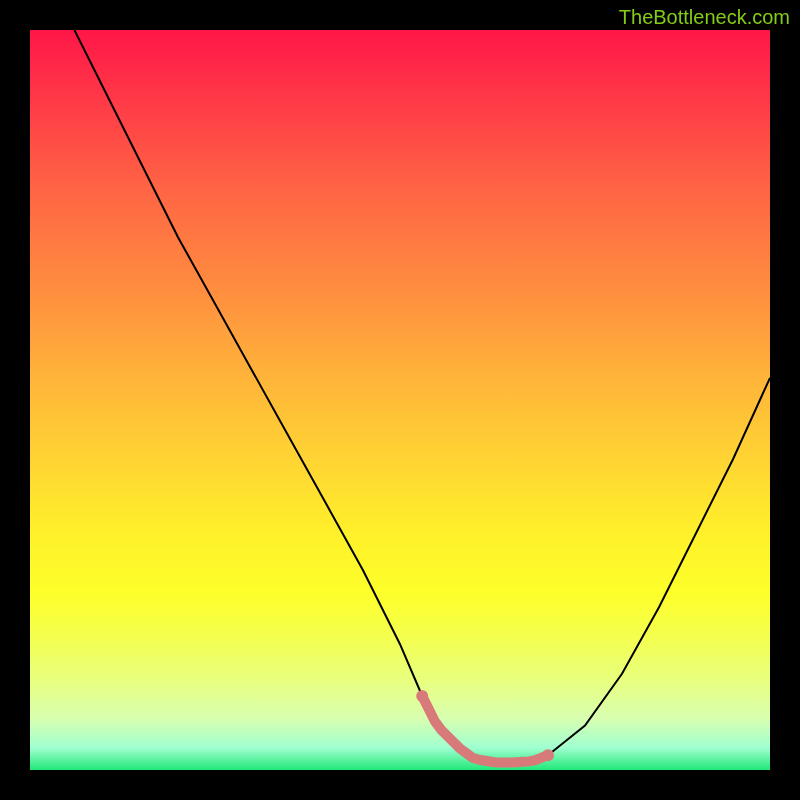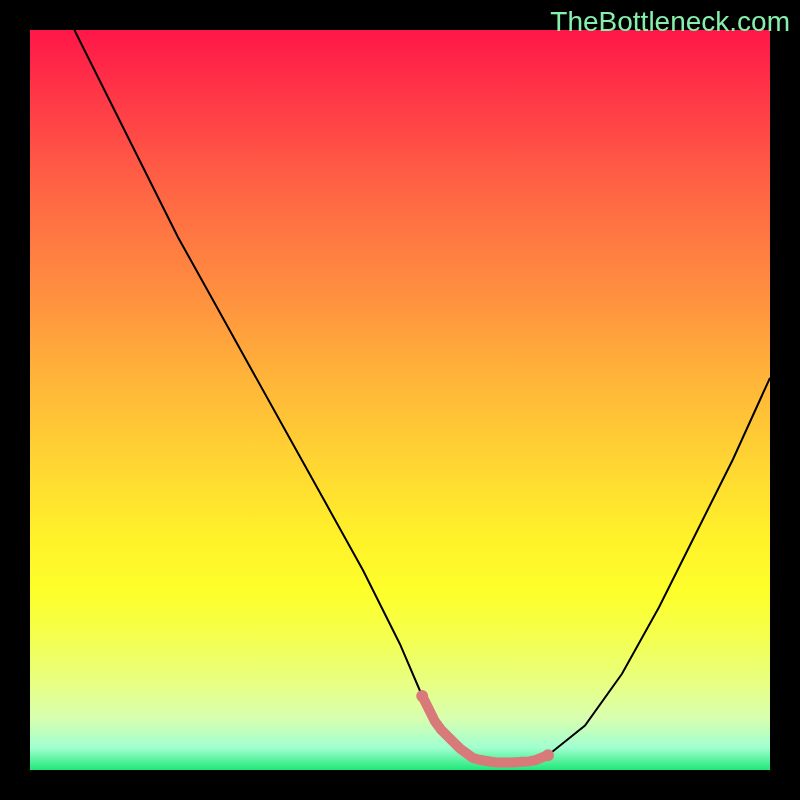--- a/index.html
+++ b/index.html
@@ -8,22 +8,22 @@
     width: 800px;
     height: 800px;
     background: #000;
     position: relative;
     font-family: Arial, sans-serif;
   }
   .watermark {
     position: absolute;
     top: 6px;
     right: 10px;
-    color: #86efac;
-    font-size: 28px;
+    color: #84cc16;
+    font-size: 20px;
     z-index: 10;
   }
   .plot-area {
     position: absolute;
     left: 30px;
     top: 30px;
     width: 740px;
     height: 740px;
     overflow: hidden;
   }

